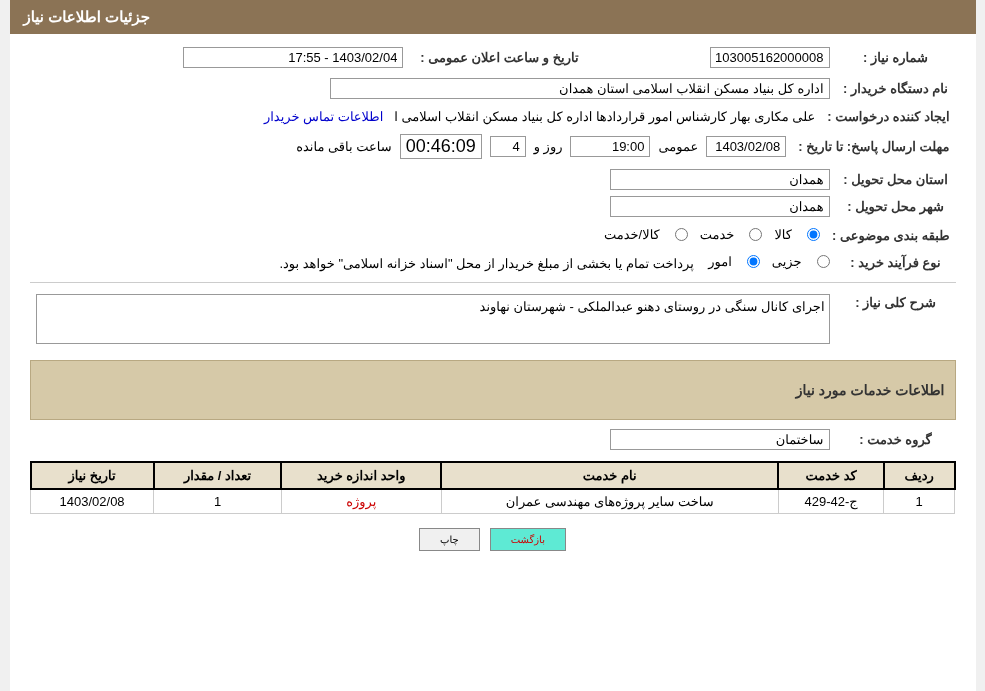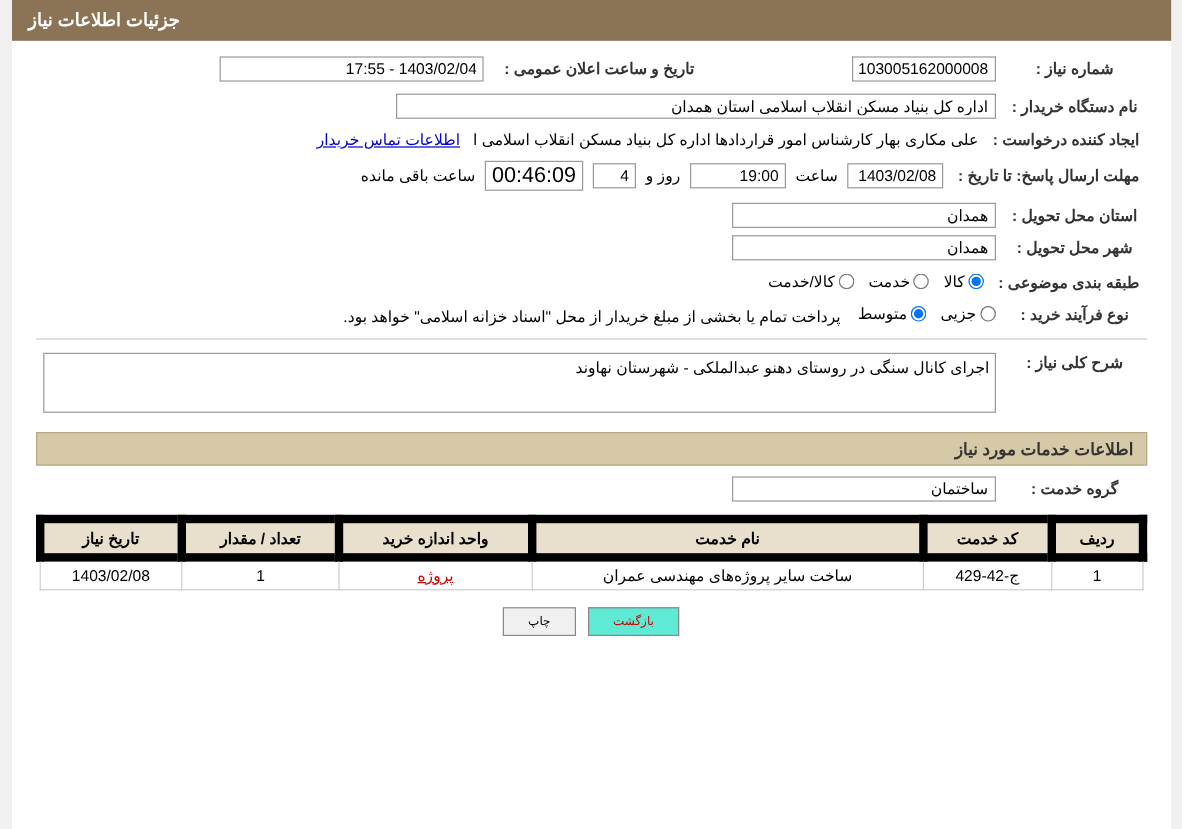--- a/index.html
+++ b/index.html
@@ -25,21 +25,21 @@
       direction: rtl;
     }
     .main-content {
       padding: 10px 20px;
     }
     .section-title {
       background: #d6c9a8;
       border: 1px solid #b8a882;
       color: #333;
       font-weight: bold;
-      padding: 5px 10px;
+      padding: 21px 10px;
       margin: 10px 0 6px 0;
       font-size: 14px;
     }
     .info-table {
       width: 100%;
       border-collapse: collapse;
       margin-bottom: 4px;
     }
     .info-table td {
       padding: 3px 6px;
@@ -62,45 +62,44 @@
       padding: 2px 5px;
       font-size: 13px;
       font-family: Tahoma, Arial, sans-serif;
       direction: rtl;
     }
     .medium-input { width: 220px; }
     .small-input { width: 120px; }
     .xsmall-input { width: 80px; }
     .link-text {
       color: #0000cc;
-      text-decoration: underline;
       cursor: pointer;
     }
     .radio-group { display: inline-flex; gap: 12px; align-items: center; direction: rtl; }
-    .radio-item { display: inline-flex; align-items: center; gap: 3px; }
+    .radio-item { display: inline-flex; align-items: center; gap: 15px; }
     .description-box {
       width: 100%;
       height: 50px;
       border: 1px solid #999;
       background: #fff;
       padding: 4px;
       font-size: 13px;
       font-family: Tahoma, Arial, sans-serif;
       direction: rtl;
       resize: none;
     }
     .services-table {
       width: 100%;
       border-collapse: collapse;
       margin-top: 8px;
       font-size: 13px;
     }
     .services-table th {
       background: #e8e0cc;
-      border: 7px solid #000000;
+      border: 2px solid #000000;
       padding: 5px 8px;
       text-align: center;
       font-weight: bold;
     }
     .services-table td {
       border: 1px solid #ccc;
       padding: 4px 8px;
       text-align: center;
     }
     .services-table td.link-text {
@@ -204,21 +203,21 @@
     </tbody>
       </table>
 
     <table class="info-table">
       <tbody>
           <tr>
         <td class="label-cell">مهلت ارسال پاسخ: تا تاریخ :</td>
         <td class="value-cell">
           <div class="row-flex">
             <input class="input-box xsmall-input" type="text" readonly="" value="1403/02/08" style="">
-            <span>ساعت</span>
+            <span>عمومی</span>
             <input class="input-box xsmall-input" type="text" readonly="" value="19:00" style="">
             <span>روز و</span>
             <input class="input-box" type="text" readonly="" style="width: 36px;" value="4">
             <div class="timer-box">00:46:09</div>
             <span>ساعت باقی مانده</span>
           </div>
         </td>
       </tr>
     </tbody>
       </table>
@@ -269,21 +268,21 @@
           <tr>
         <td class="label-cell">نوع فرآیند خرید :</td>
         <td class="value-cell">
           <div class="radio-group" style="display:inline-flex; gap:12px; direction:rtl;">
             <label class="radio-item">
               <input type="radio" name="farayand" style=""> 
                   <span>جزیی</span>
             </label>
             <label class="radio-item">
               <input type="radio" name="farayand" checked="" style=""> 
-                  <span>متوسط</span>
+                  <span>امور</span>
             </label>
           </div>
           &nbsp;&nbsp;
           <span>پرداخت تمام یا بخشی از مبلغ خریدار از محل "اسناد خزانه اسلامی" خواهد بود.</span>
         </td>
       </tr>
     </tbody>
       </table>
 
     <hr class="horizontal-line">

